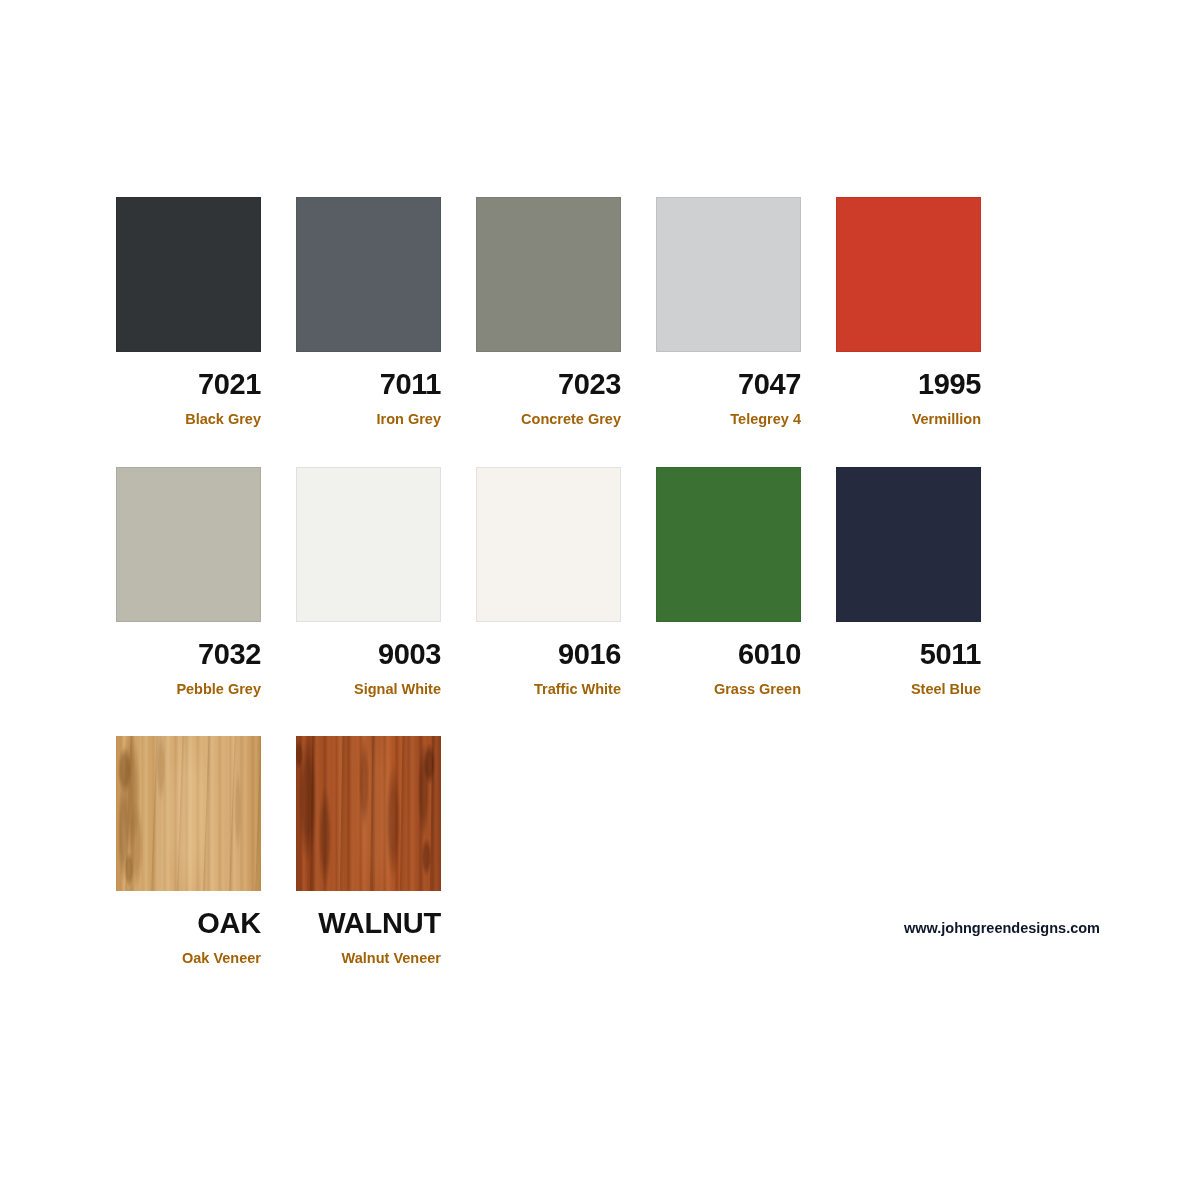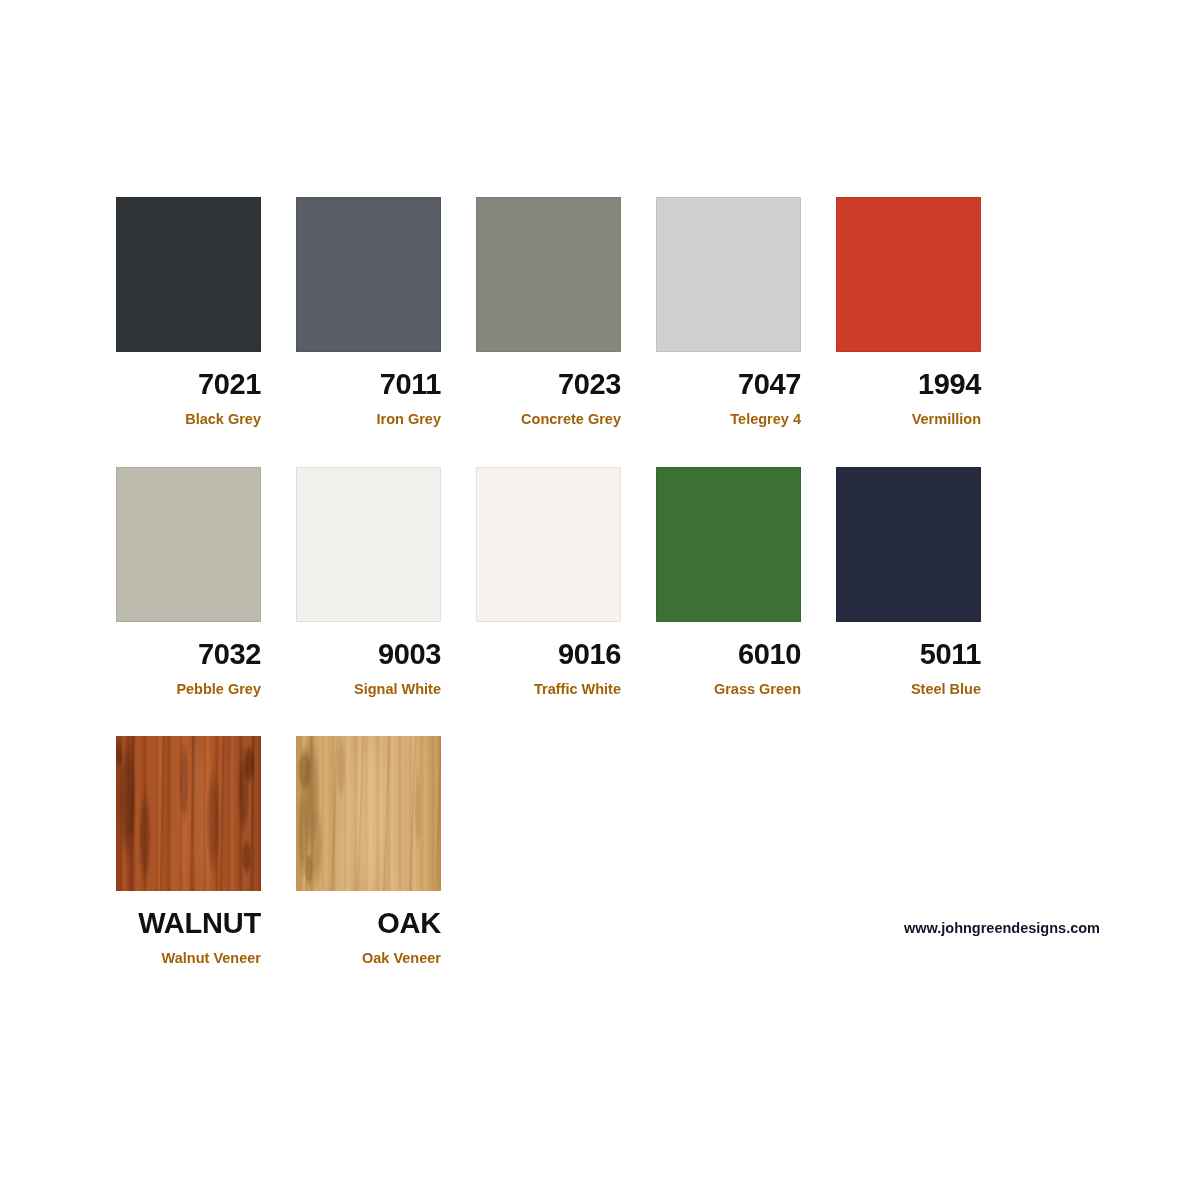--- a/index.html
+++ b/index.html
@@ -236,21 +236,21 @@
       </div>
 
       <div class="swatch-cell">
         <div class="chip bordered" id="chip-0-3" style="background: rgb(207, 208, 209);"></div>
         <div class="code">7047</div>
         <div class="name">Telegrey 4</div>
       </div>
 
       <div class="swatch-cell">
         <div class="chip bordered" id="chip-0-4" style="background: rgb(205, 59, 41);"></div>
-        <div class="code">1994</div>
+        <div class="code">1995</div>
         <div class="name">Vermillion</div>
       </div>
 
 
     </div>
 
     <div class="row-gap"></div>
 
     <div class="swatch-row">
 
@@ -283,44 +283,44 @@
         <div class="chip bordered" id="chip-1-5" style="background: rgb(38, 42, 63);"></div>
         <div class="code">5011</div>
         <div class="name">Steel Blue</div>
       </div>
 
     </div>
 
     <div class="row-gap"></div>
 
     <div class="swatch-row">
+
+      <div class="swatch-cell">
+        <div class="chip bordered veneer oak">
+          <div class="grain-base"></div>
+          <div class="grain-a"></div>
+          <div class="grain-b"></div>
+          <div class="grain-c"></div>
+          <div class="grain-knot"></div>
+        </div>
+        <div class="code word">OAK</div>
+        <div class="name">Oak Veneer</div>
+      </div>
 
       <div class="swatch-cell">
         <div class="chip bordered veneer walnut">
           <div class="grain-base"></div>
           <div class="grain-a"></div>
           <div class="grain-b"></div>
           <div class="grain-c"></div>
           <div class="grain-knot"></div>
         </div>
         <div class="code word">WALNUT</div>
         <div class="name">Walnut Veneer</div>
       </div>
 
-      <div class="swatch-cell">
-        <div class="chip bordered veneer oak">
-          <div class="grain-base"></div>
-          <div class="grain-a"></div>
-          <div class="grain-b"></div>
-          <div class="grain-c"></div>
-          <div class="grain-knot"></div>
-        </div>
-        <div class="code word">OAK</div>
-        <div class="name">Oak Veneer</div>
-      </div>
-
     </div>
 
   </div>
 
   <div id="website">www.johngreendesigns.com</div>
 
 </div>
 
 </body></html>

